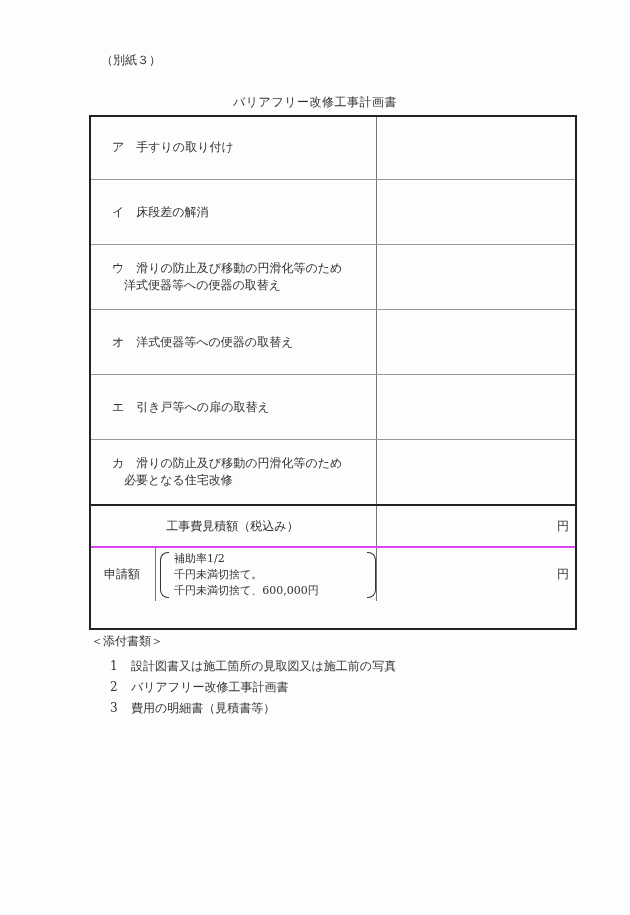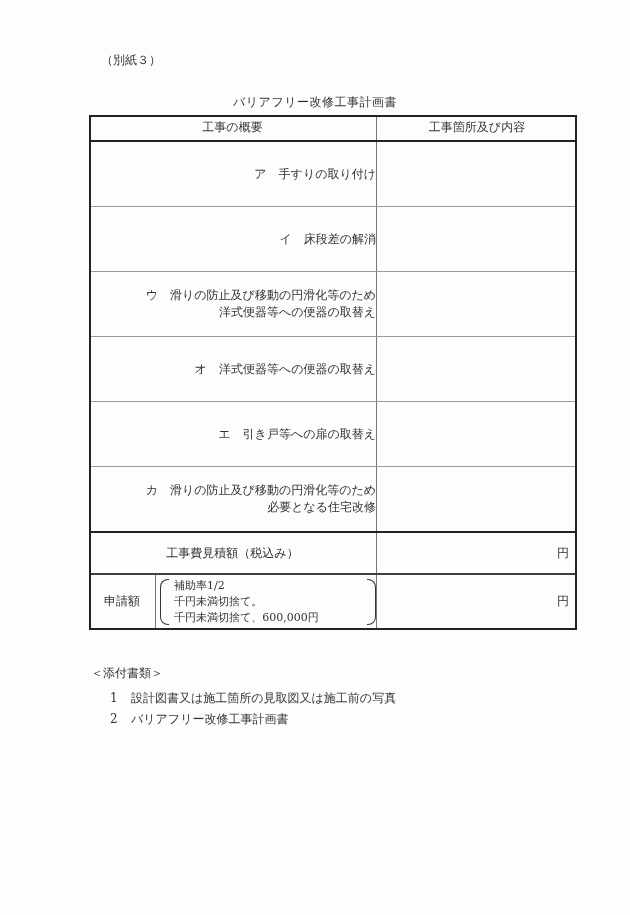--- a/index.html
+++ b/index.html
@@ -4,51 +4,47 @@
 <style>
   html, body { margin:0; padding:0; }
   body { width:630px; height:915px; background:#fdfdfd; font-family:"DejaVu Serif", "Liberation Serif", serif; color:#333; position:relative; overflow:hidden; }
   .annex { position:absolute; left:101px; top:52px; font-size:12px; }
   .title { position:absolute; left:0; width:630px; top:94px; text-align:center; font-size:12px; letter-spacing:0.5px; }
   table.plan { position:absolute; left:89px; top:115px; width:488px; border-collapse:collapse; font-size:12px; }
   table.plan td { padding:0; vertical-align:middle; }
   .hdr td { height:25px; text-align:center; border-bottom:2px solid #222; }
   .c1 { width:254px; border-right:1px solid #777; }
   .item td { height:64px; border-bottom:1px solid #999; }
-  .item .c1 { padding-left:16px; line-height:17px;text-align:right; }
+  .item .c1 { padding-left:23px; line-height:17px; }
   .item .c1 .l2 { padding-left:12px; display:block; }
   .item:last-of-type td { border-bottom:2px solid #222; }
-  .cost td { height:40px; border-bottom:2px solid #404040; }
+  .cost td { height:40px; border-bottom:2px solid #d946ef; }
   .cost .c1 { text-align:center; }
   .yen { text-align:right; padding-right:8px !important; }
   .apply td { height:53px; }
   .outer { position:absolute; left:89px; top:115px; width:484px; height:511px; border:2px solid #222; pointer-events:none; }
   .applycell { display:flex; align-items:center; height:53px; }
   .applylabel { width:66px; text-align:center; border-right:1px solid #777; height:53px; line-height:53px; }
   .paren { position:relative; margin-left:4px; width:176px; height:49px;padding-left:40px; }
   .paren .lp { position:absolute; left:0; top:2px; width:8px; height:44px; border:1px solid #333; border-right:none; border-radius:8px 0 0 8px; }
   .paren .rp { position:absolute; right:0; top:2px; width:8px; height:44px; border:1px solid #333; border-left:none; border-radius:0 8px 8px 0; }
   .paren .lines { position:absolute; left:14px; top:1px; font-size:11px; line-height:16px; }
   .attach { position:absolute; left:91px; top:633px; font-size:12px; }
-  .attach .hd { margin-bottom:6px;margin-top:32px; }
+  .attach .hd { margin-bottom:6px; }
   .attach .row { margin-left:19px; height:21px; line-height:21px; }
   .attach .row .n { display:inline-block; width:21px; }
 </style>
 </head>
 <body>
 
 <div class="annex">（別紙３）</div>
 <div class="title">バリアフリー改修工事計画書</div>
 
 <table class="plan">
   <tbody>
-      <tr class="hdr">
-    <td class="c1">工事の概要</td>
-    <td>工事箇所及び内容</td>
-  </tr>
   <tr class="item">
     <td class="c1"><span>ア　手すりの取り付け</span><span class="l2"></span></td>
     <td></td>
   </tr>
   <tr class="item">
     <td class="c1"><span>イ　床段差の解消</span><span class="l2"></span></td>
     <td></td>
   </tr>
   <tr class="item">
     <td class="c1"><span>ウ　滑りの防止及び移動の円滑化等のため</span><span class="l2">洋式便器等への便器の取替え</span></td>
@@ -88,13 +84,14 @@
     <td class="yen">円</td>
   </tr>
 </tbody>
   </table>
 <div class="outer"></div>
 
 <div class="attach">
   <div class="hd">＜添付書類＞</div>
   <div class="row"><span class="n">1</span><span>設計図書又は施工箇所の見取図又は施工前の写真</span></div>
   <div class="row"><span class="n">2</span><span>バリアフリー改修工事計画書</span></div>
+  <div class="row"><span class="n">3</span><span>費用の明細書（見積書等）</span></div>
 </div>
 
 </body></html>

